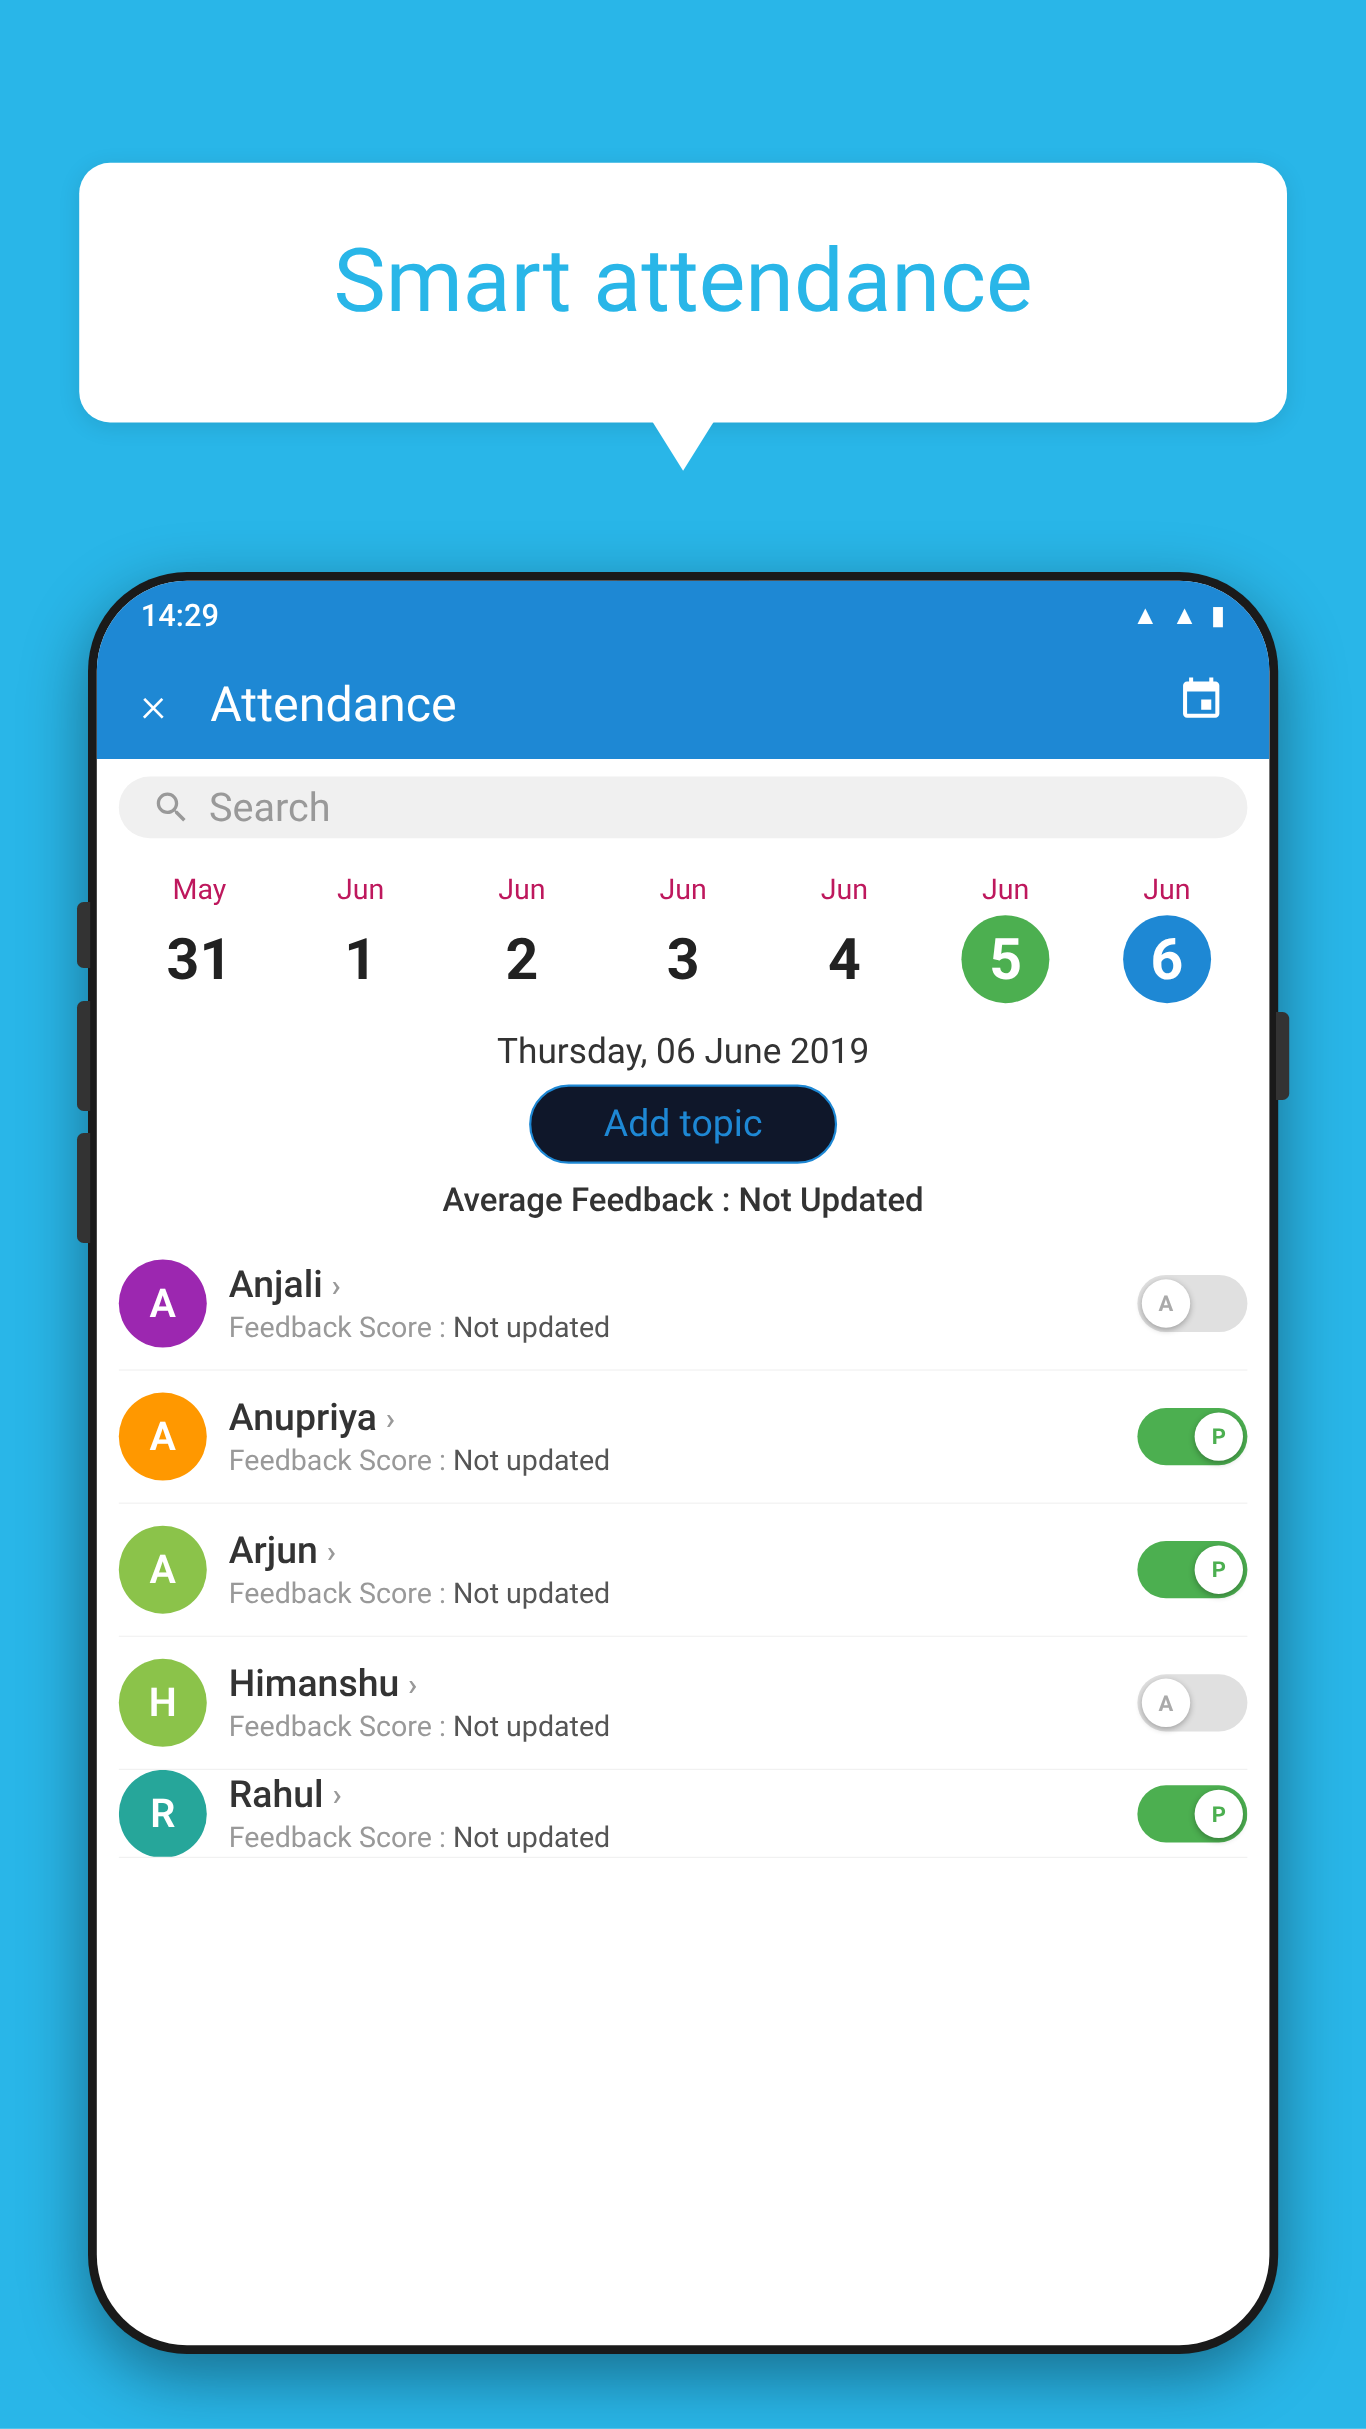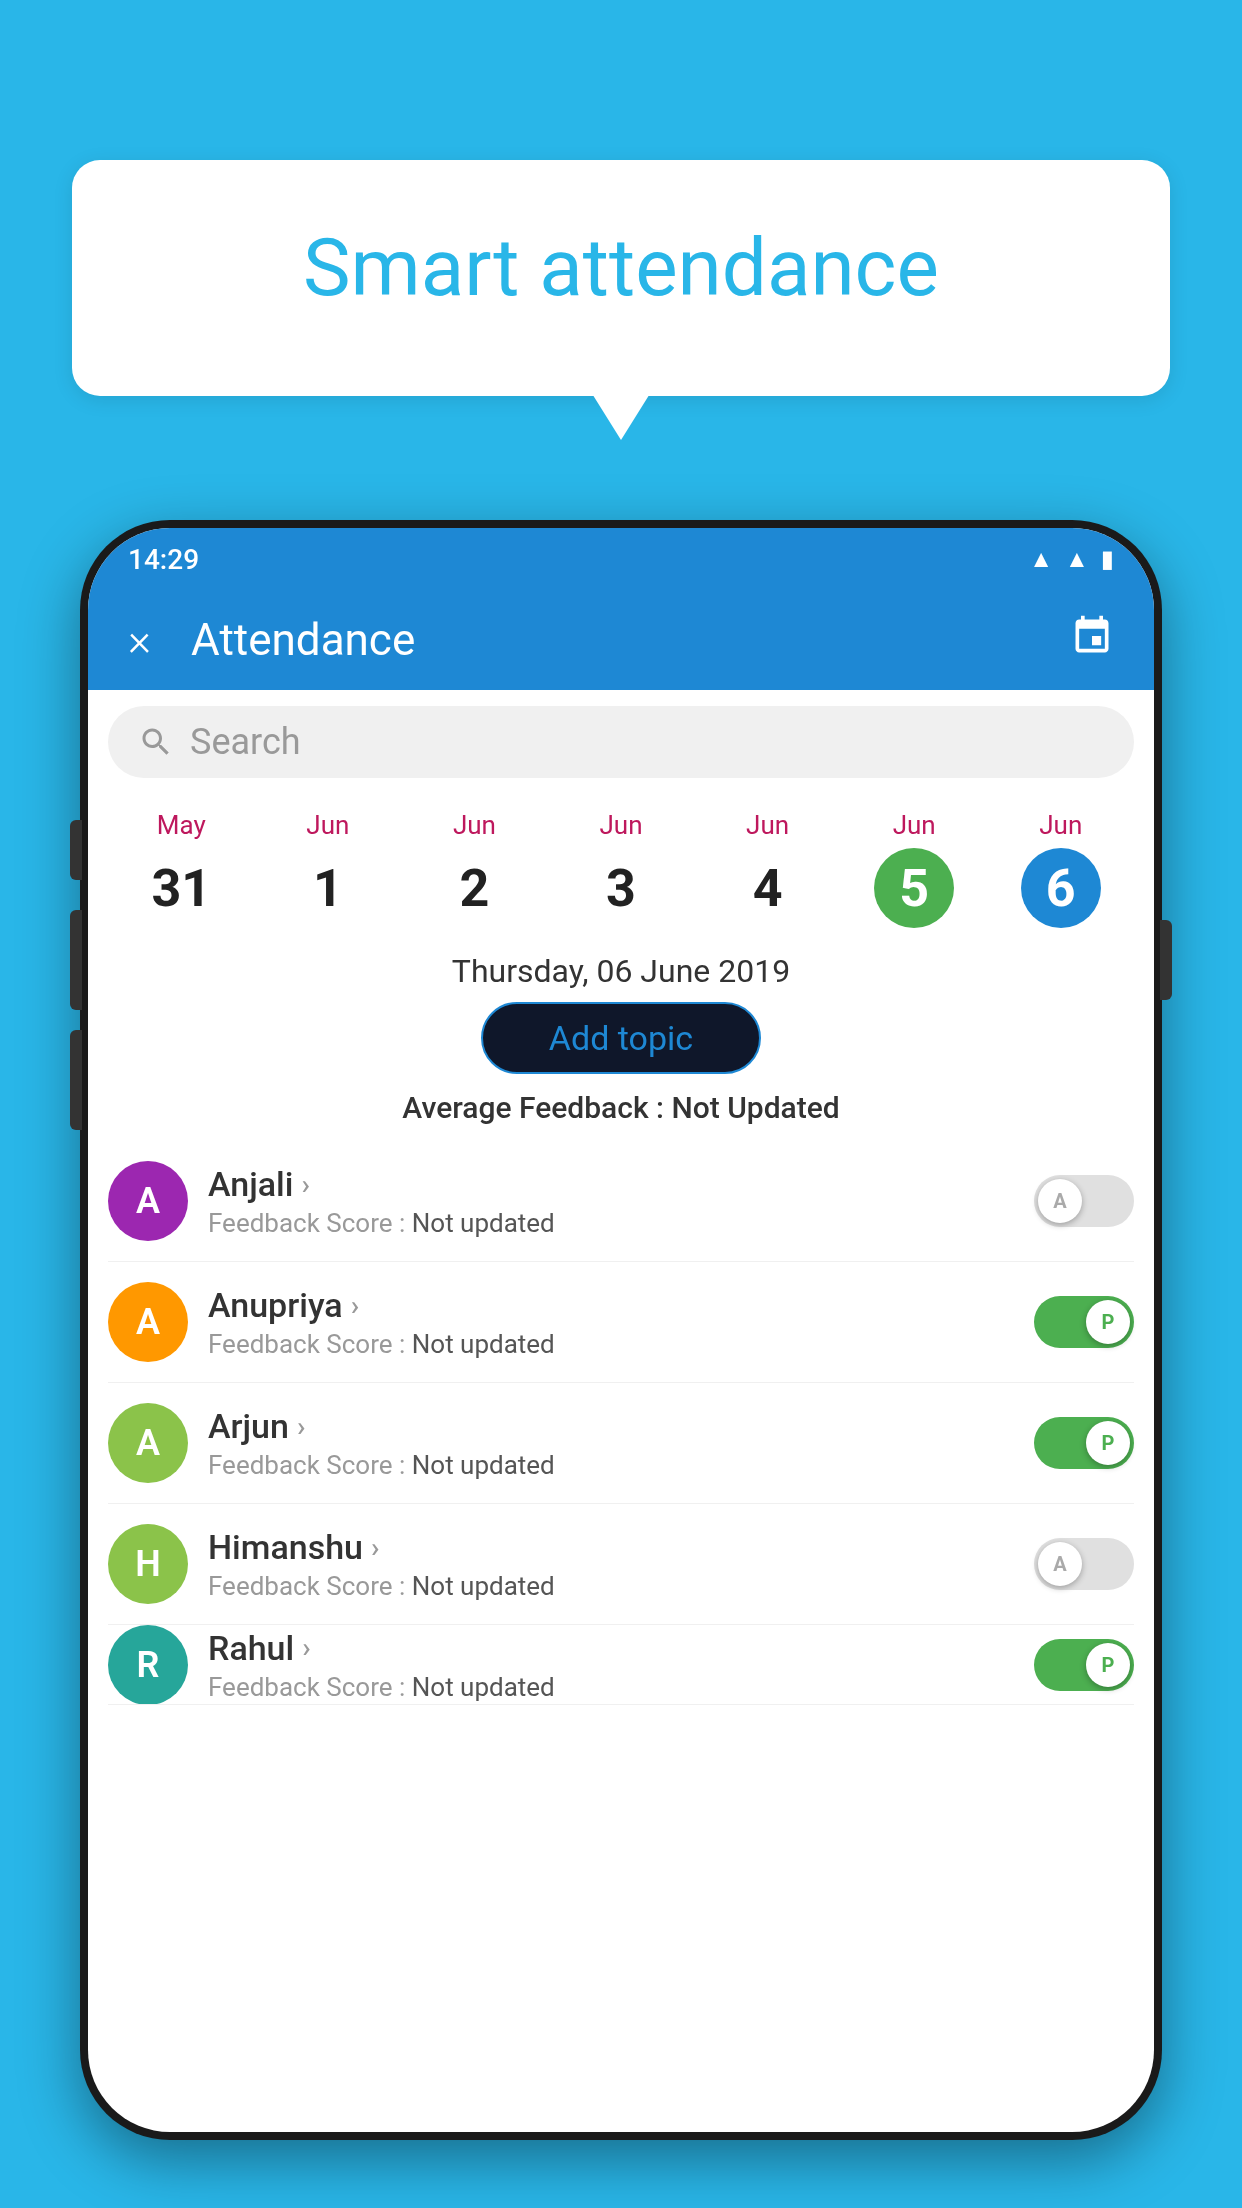--- a/index.html
+++ b/index.html
@@ -9,21 +9,21 @@
       height: 2208px;
       background-color: #29B6E8;
       font-family: 'Roboto', Arial, sans-serif;
       overflow: hidden;
       position: relative;
     }
 
     
     .speech-bubble {
       position: absolute;
-      top: 160px;
+      top: 148px;
       left: 72px;
       right: 72px;
       background: white;
       border-radius: 28px;
       padding: 60px 80px;
       text-align: center;
       box-shadow: 0 4px 20px rgba(0,0,0,0.1);
     }
 
     .speech-bubble::after {
@@ -166,21 +166,21 @@
     .calendar-btn {
       color: white;
       font-size: 36px;
     }
 
     
     .search-bar {
       background: #f0f0f0;
       margin: 16px 20px;
       border-radius: 40px;
-      height: 72px;
+      height: 56px;
       display: flex;
       align-items: center;
       padding: 0 30px;
       gap: 16px;
     }
 
     .search-text {
       color: #999;
       font-size: 36px;
       font-weight: 400;

